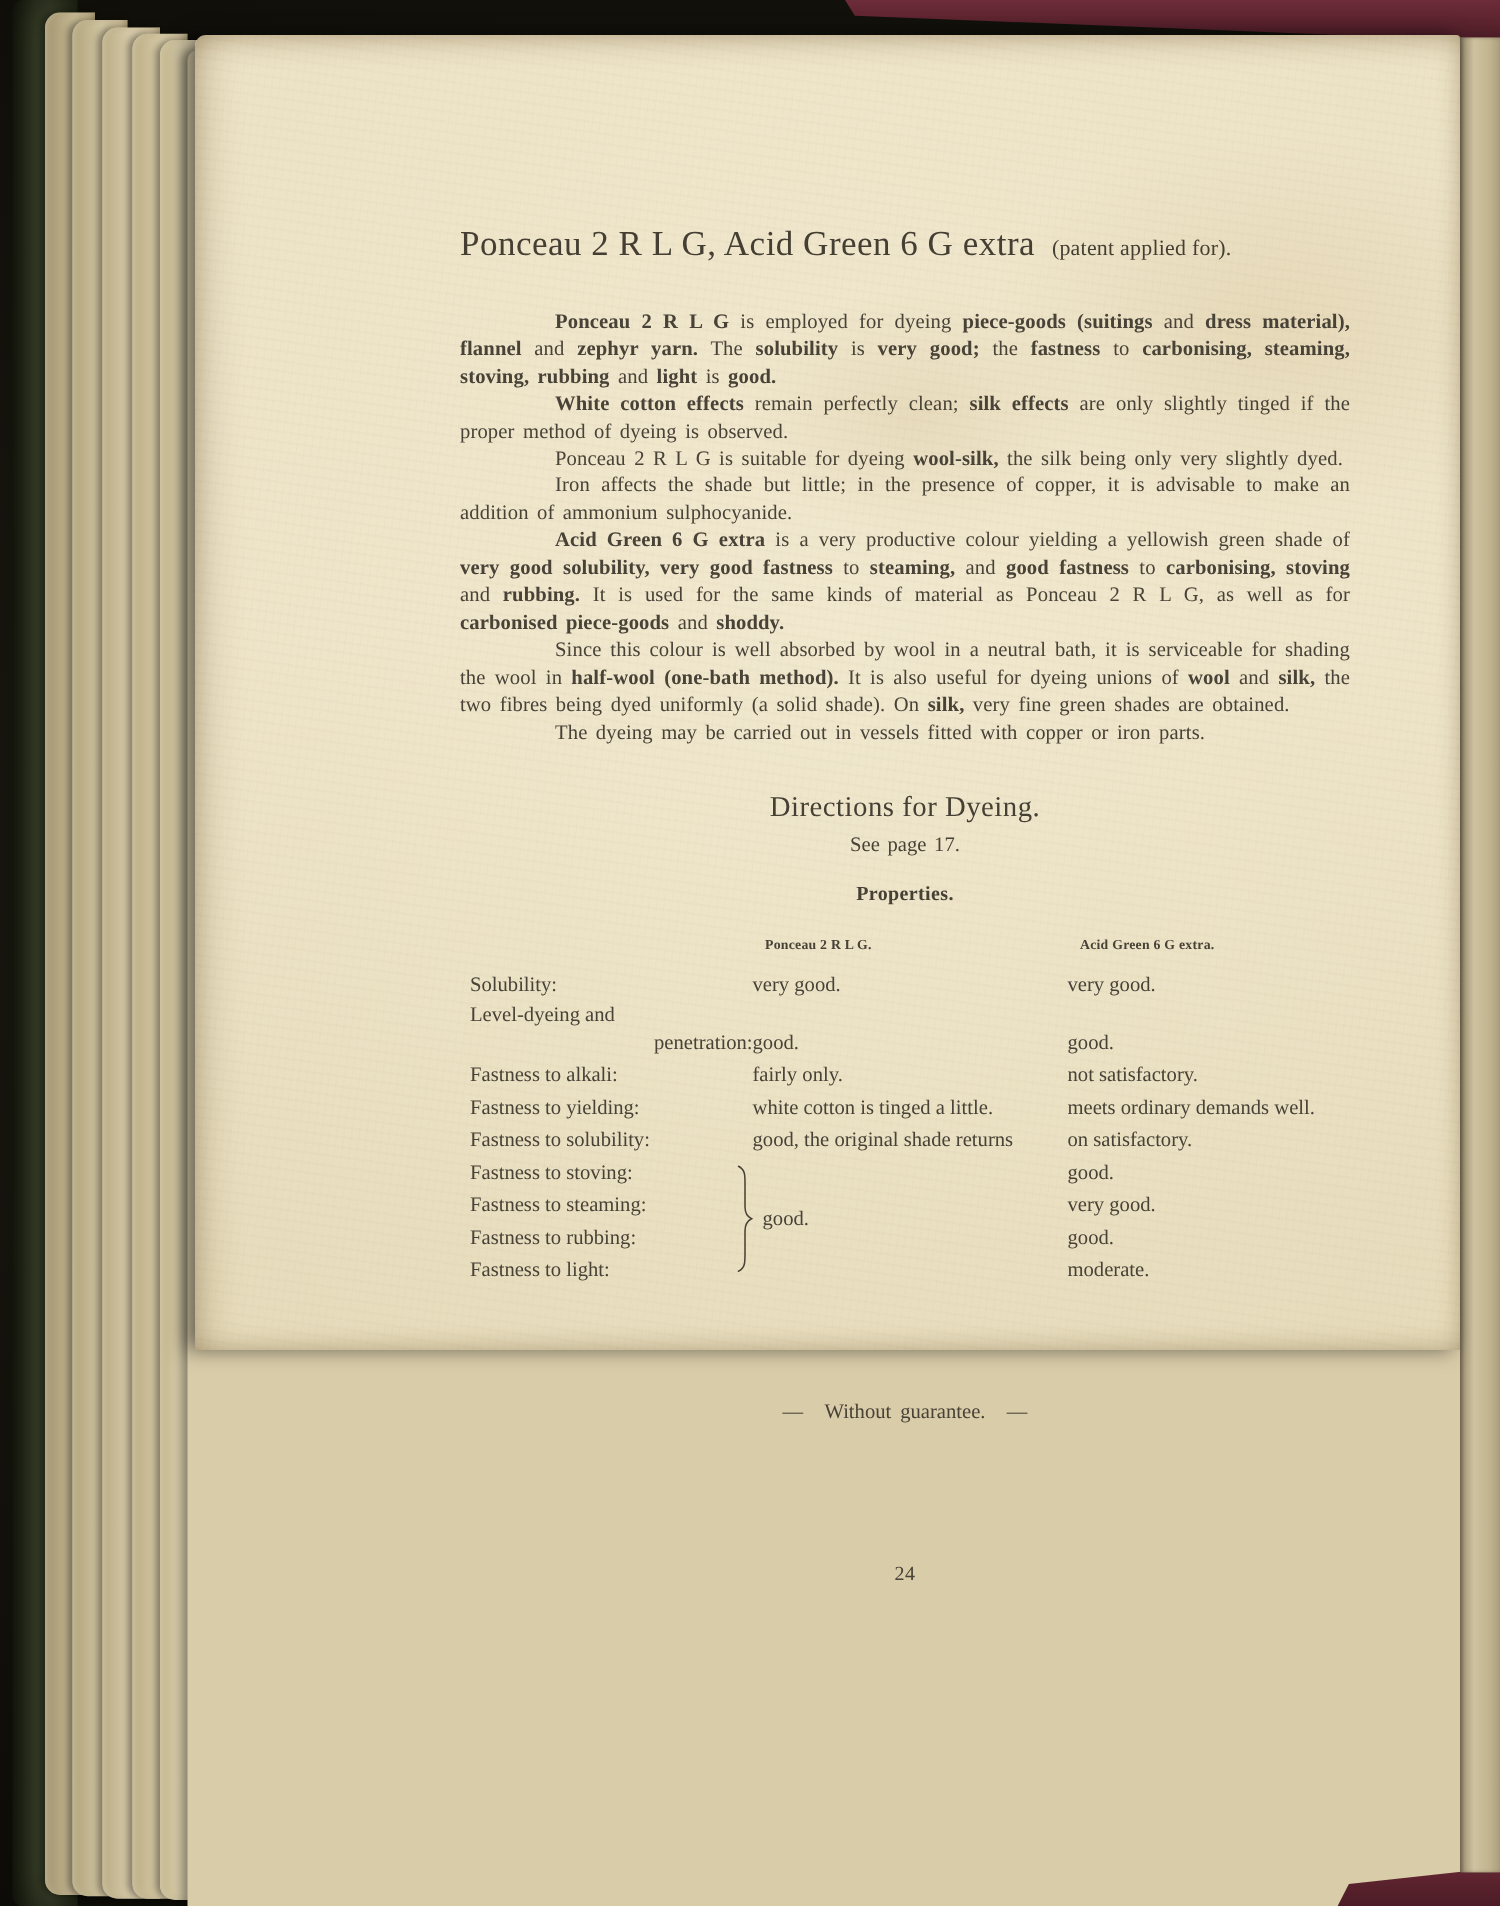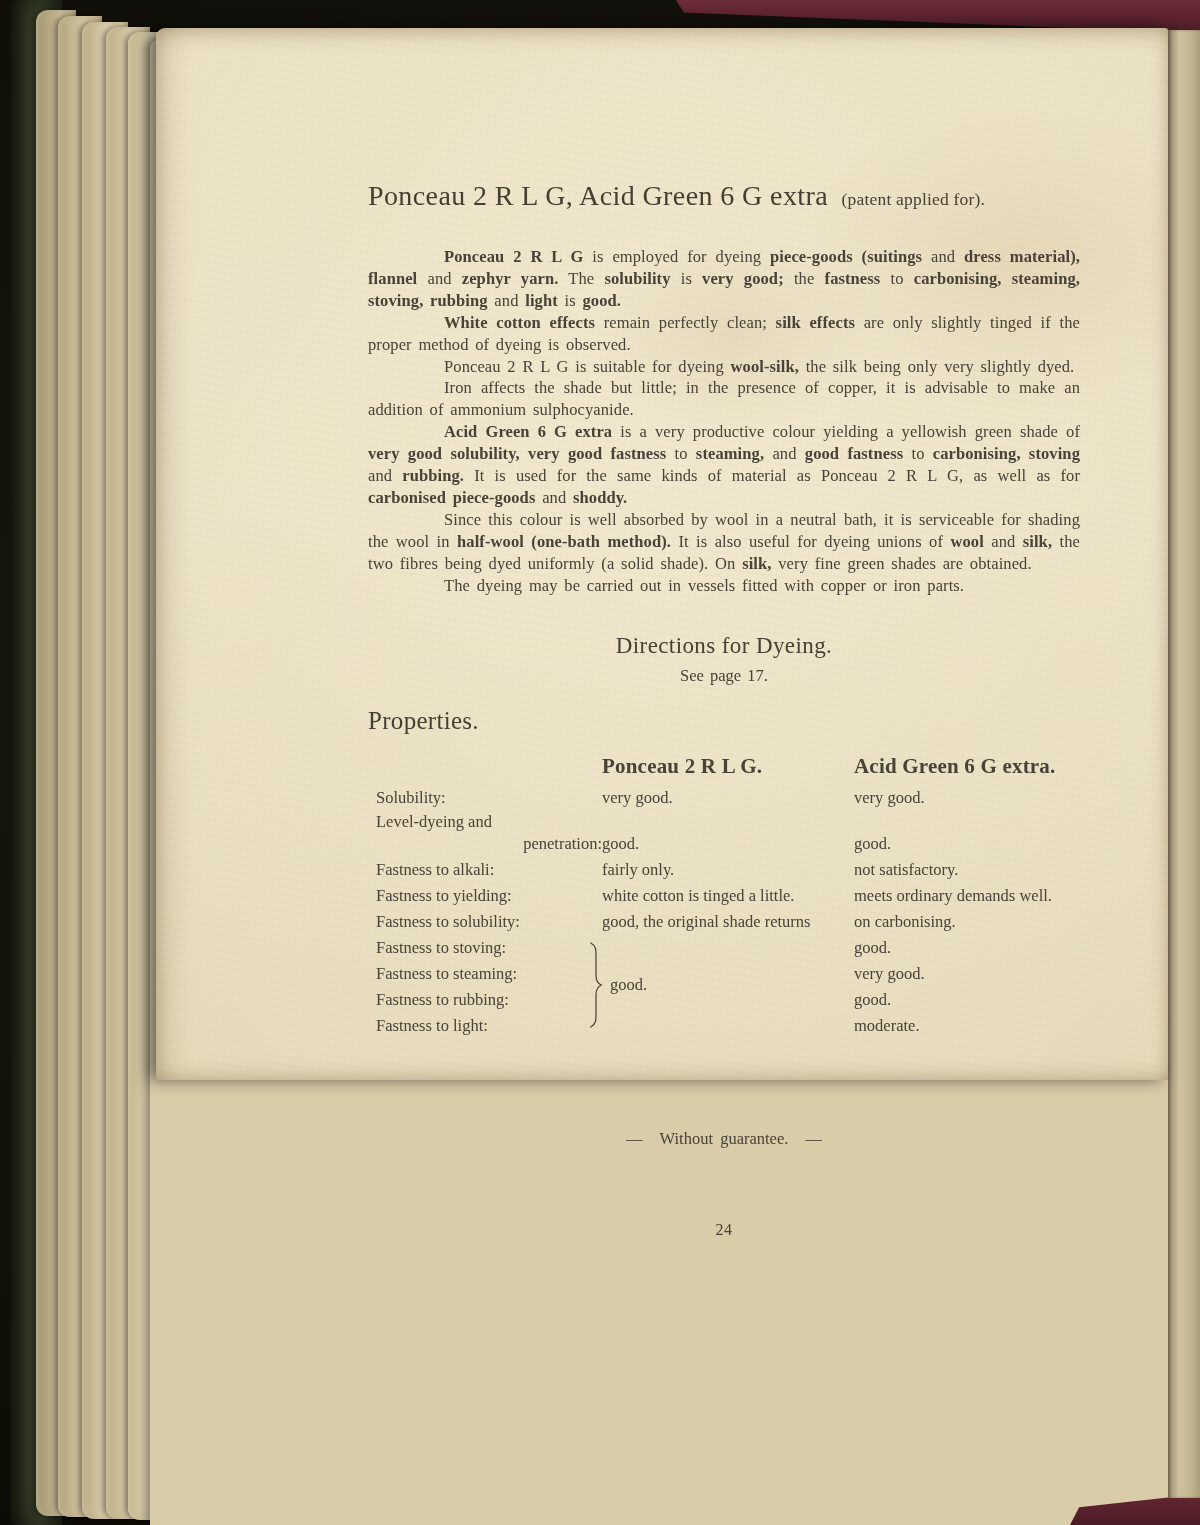--- a/index.html
+++ b/index.html
@@ -89,51 +89,51 @@
   .body-block { margin-top: 34px; }
   .para {
     margin: 0; font-size: 16.5px; line-height: 21.9px;
     text-align: justify; text-indent: 76px;
     word-spacing: 2.5px; letter-spacing: .1px;
   }
   .para .b { font-weight: bold; }
 
   .directions { margin: 36px 0 0 0; font-weight: normal; font-size: 23px; text-align: center; letter-spacing: .4px; color: #453f34; }
   .see-note  { margin-top: 7px; font-size: 16.5px; text-align: center; word-spacing: 2px; }
-  .props     { margin: 21px 0 0 0; font-weight: normal; font-size: 25px; text-align: left; letter-spacing: .3px; color: #453f34; }
+  .props     { margin: 21px 0 0 0; font-weight: bold; font-size: 16px; text-align: center; letter-spacing: .3px; color: #453f34; }
 
   .props-table {
     margin-top: 2px; padding-left: 8px;
     display: grid;
     grid-template-columns: 226px 252px auto;
     grid-template-rows: 40px 32px 46px 26px 26px 26px 26px 26px 26px 26px;
     align-items: end;
     font-size: 16.5px;
   }
   .tcell { line-height: 22px; white-space: nowrap; }
-  .th { font-weight: bold; font-size: 21px; letter-spacing: .2px; }
+  .th { font-weight: bold; font-size: 11px; letter-spacing: .2px; margin-left: 10px; }
   .c2r1 { grid-column: 2; grid-row: 1; }
   .c3r1 { grid-column: 3; grid-row: 1; }
   .indent2 { padding-left: 118px; text-align: right; }
 
   .brace-cell {
     grid-column: 2; grid-row: 7 / span 4;
     align-self: stretch;
     display: flex; align-items: center; gap: 7px;
     margin-left: -13px;
     color: var(--ink,#484237);
   }
   .brace { flex: 0 0 auto; }
   .brace-val { font-size: 16.5px; }
 
   .guarantee {
     margin-top: 92px; font-size: 16.5px; word-spacing: 3px;
     display: flex; justify-content: center; gap: 17px;
   }
-  .pageno { margin-top: 72px; text-align: center; font-size: 16px; letter-spacing: .5px; }
+  .pageno { margin-top: 112px; text-align: center; font-size: 16px; letter-spacing: .5px; }
 </style>
 </head>
 <body>
 
 <div class="scene">
   <div class="cover-left"></div>
   <div class="pstrip s1"></div>
   <div class="pstrip s2"></div>
   <div class="pstrip s3"></div>
   <div class="pstrip s4"></div>
@@ -185,21 +185,21 @@
           <div class="tcell" style="grid-area: 3 / 2;">good.</div>
           <div class="tcell" style="grid-area: 3 / 3;">good.</div>
           <div class="tcell tlabel" style="grid-area: 4 / 1; margin-top: 40px;">Fastness to alkali:</div>
           <div class="tcell" style="grid-area: 4 / 2;">fairly only.</div>
           <div class="tcell" style="grid-area: 4 / 3;">not satisfactory.</div>
           <div class="tcell tlabel" style="grid-area: 5 / 1;">Fastness to yielding:</div>
           <div class="tcell" style="grid-area: 5 / 2;">white cotton is tinged a little.</div>
           <div class="tcell" style="grid-area: 5 / 3;">meets ordinary demands well.</div>
           <div class="tcell tlabel" style="grid-area: 6 / 1;">Fastness to solubility:</div>
           <div class="tcell" style="grid-area: 6 / 2;">good, the original shade returns</div>
-          <div class="tcell" style="grid-area: 6 / 3;">on carbonising.</div>
+          <div class="tcell" style="grid-area: 6 / 3;">on satisfactory.</div>
           <div class="tcell tlabel" style="grid-area: 7 / 1;">Fastness to stoving:</div>
           <div class="tcell" style="grid-area: 7 / 3;">good.</div>
           <div class="tcell tlabel" style="grid-area: 8 / 1;">Fastness to steaming:</div>
           <div class="tcell" style="grid-area: 8 / 3;">very good.</div>
           <div class="tcell tlabel" style="grid-area: 9 / 1;">Fastness to rubbing:</div>
           <div class="tcell" style="grid-area: 9 / 3;">good.</div>
           <div class="tcell tlabel" style="grid-area: 10 / 1;">Fastness to light:</div>
           <div class="tcell" style="grid-area: 10 / 3;">moderate.</div>
         </div>
 

